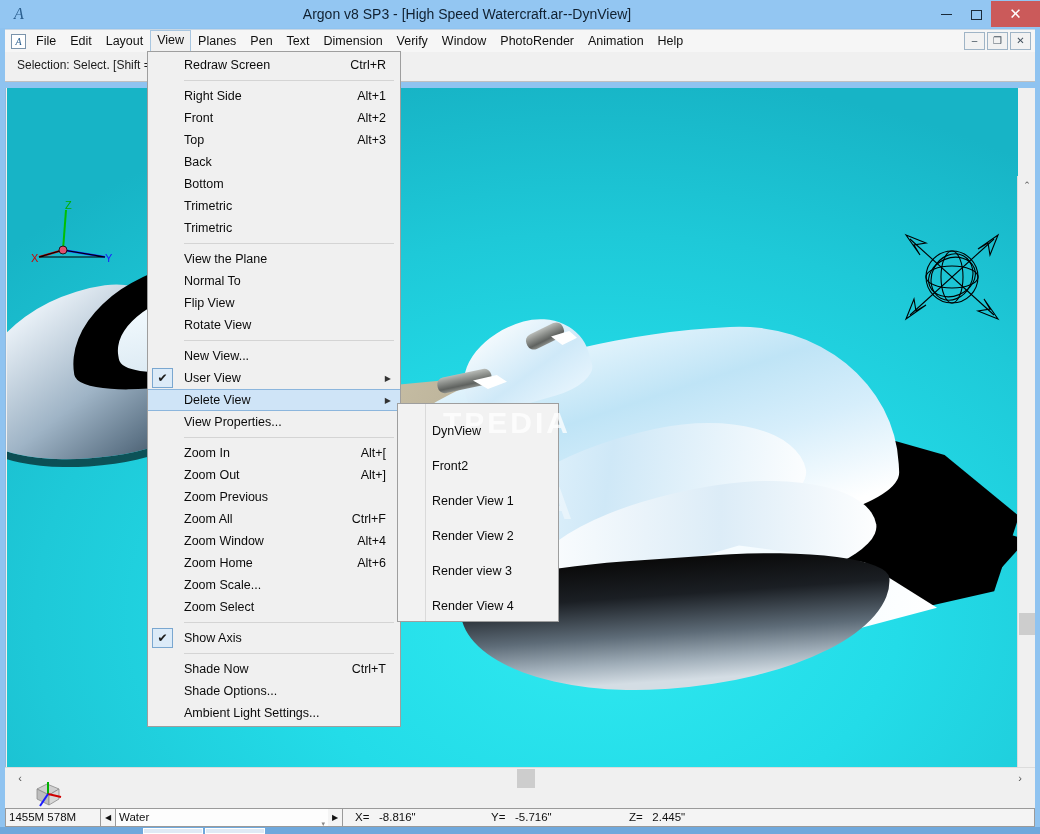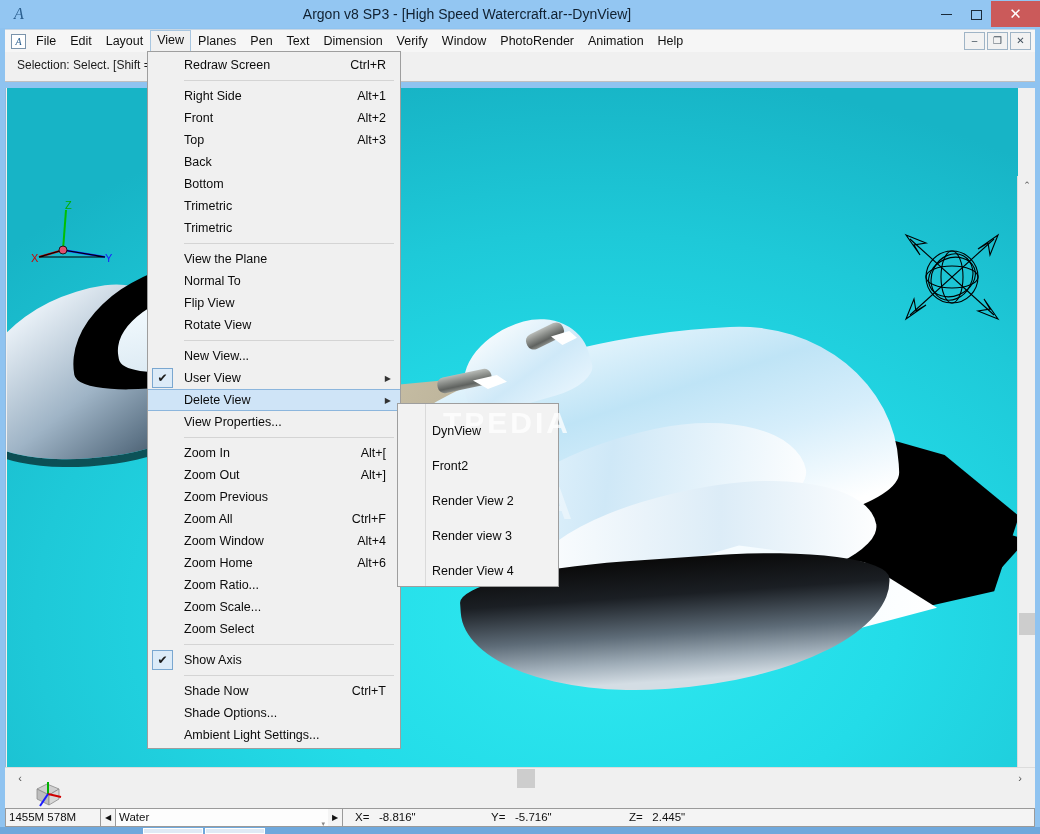--- a/index.html
+++ b/index.html
@@ -612,23 +612,20 @@
       </div>
       <div class="mrow">
         <span class="mlabel">Zoom Window</span>
         <span class="mshort">Alt+4</span>
       </div>
       <div class="mrow">
         <span class="mlabel">Zoom Home</span>
         <span class="mshort">Alt+6</span>
       </div>
       <div class="mrow">
-        <span class="mlabel">Zoom Ratio...</span>
-      </div>
-      <div class="mrow">
         <span class="mlabel">Zoom Scale...</span>
       </div>
       <div class="mrow">
         <span class="mlabel">Zoom Select</span>
       </div>
       <div class="msep"></div>
       <div class="mrow">
         <div class="mcheck">✔</div>
         <span class="mlabel">Show Axis</span>
       </div>
@@ -648,20 +645,23 @@
   <div id="view-submenu">
     <div class="sgutter"></div>
     <div id="submenu-watermark">TPEDIA</div>
   <div class="srow">
         <span class="slabel">DynView</span>
       </div>
       <div class="srow">
         <span class="slabel">Front2</span>
       </div>
       <div class="srow">
+        <span class="slabel">Render View 1</span>
+      </div>
+      <div class="srow">
         <span class="slabel">Render View 2</span>
       </div>
       <div class="srow">
         <span class="slabel">Render view 3</span>
       </div>
       <div class="srow">
         <span class="slabel">Render View 4</span>
       </div>
     </div>
 

